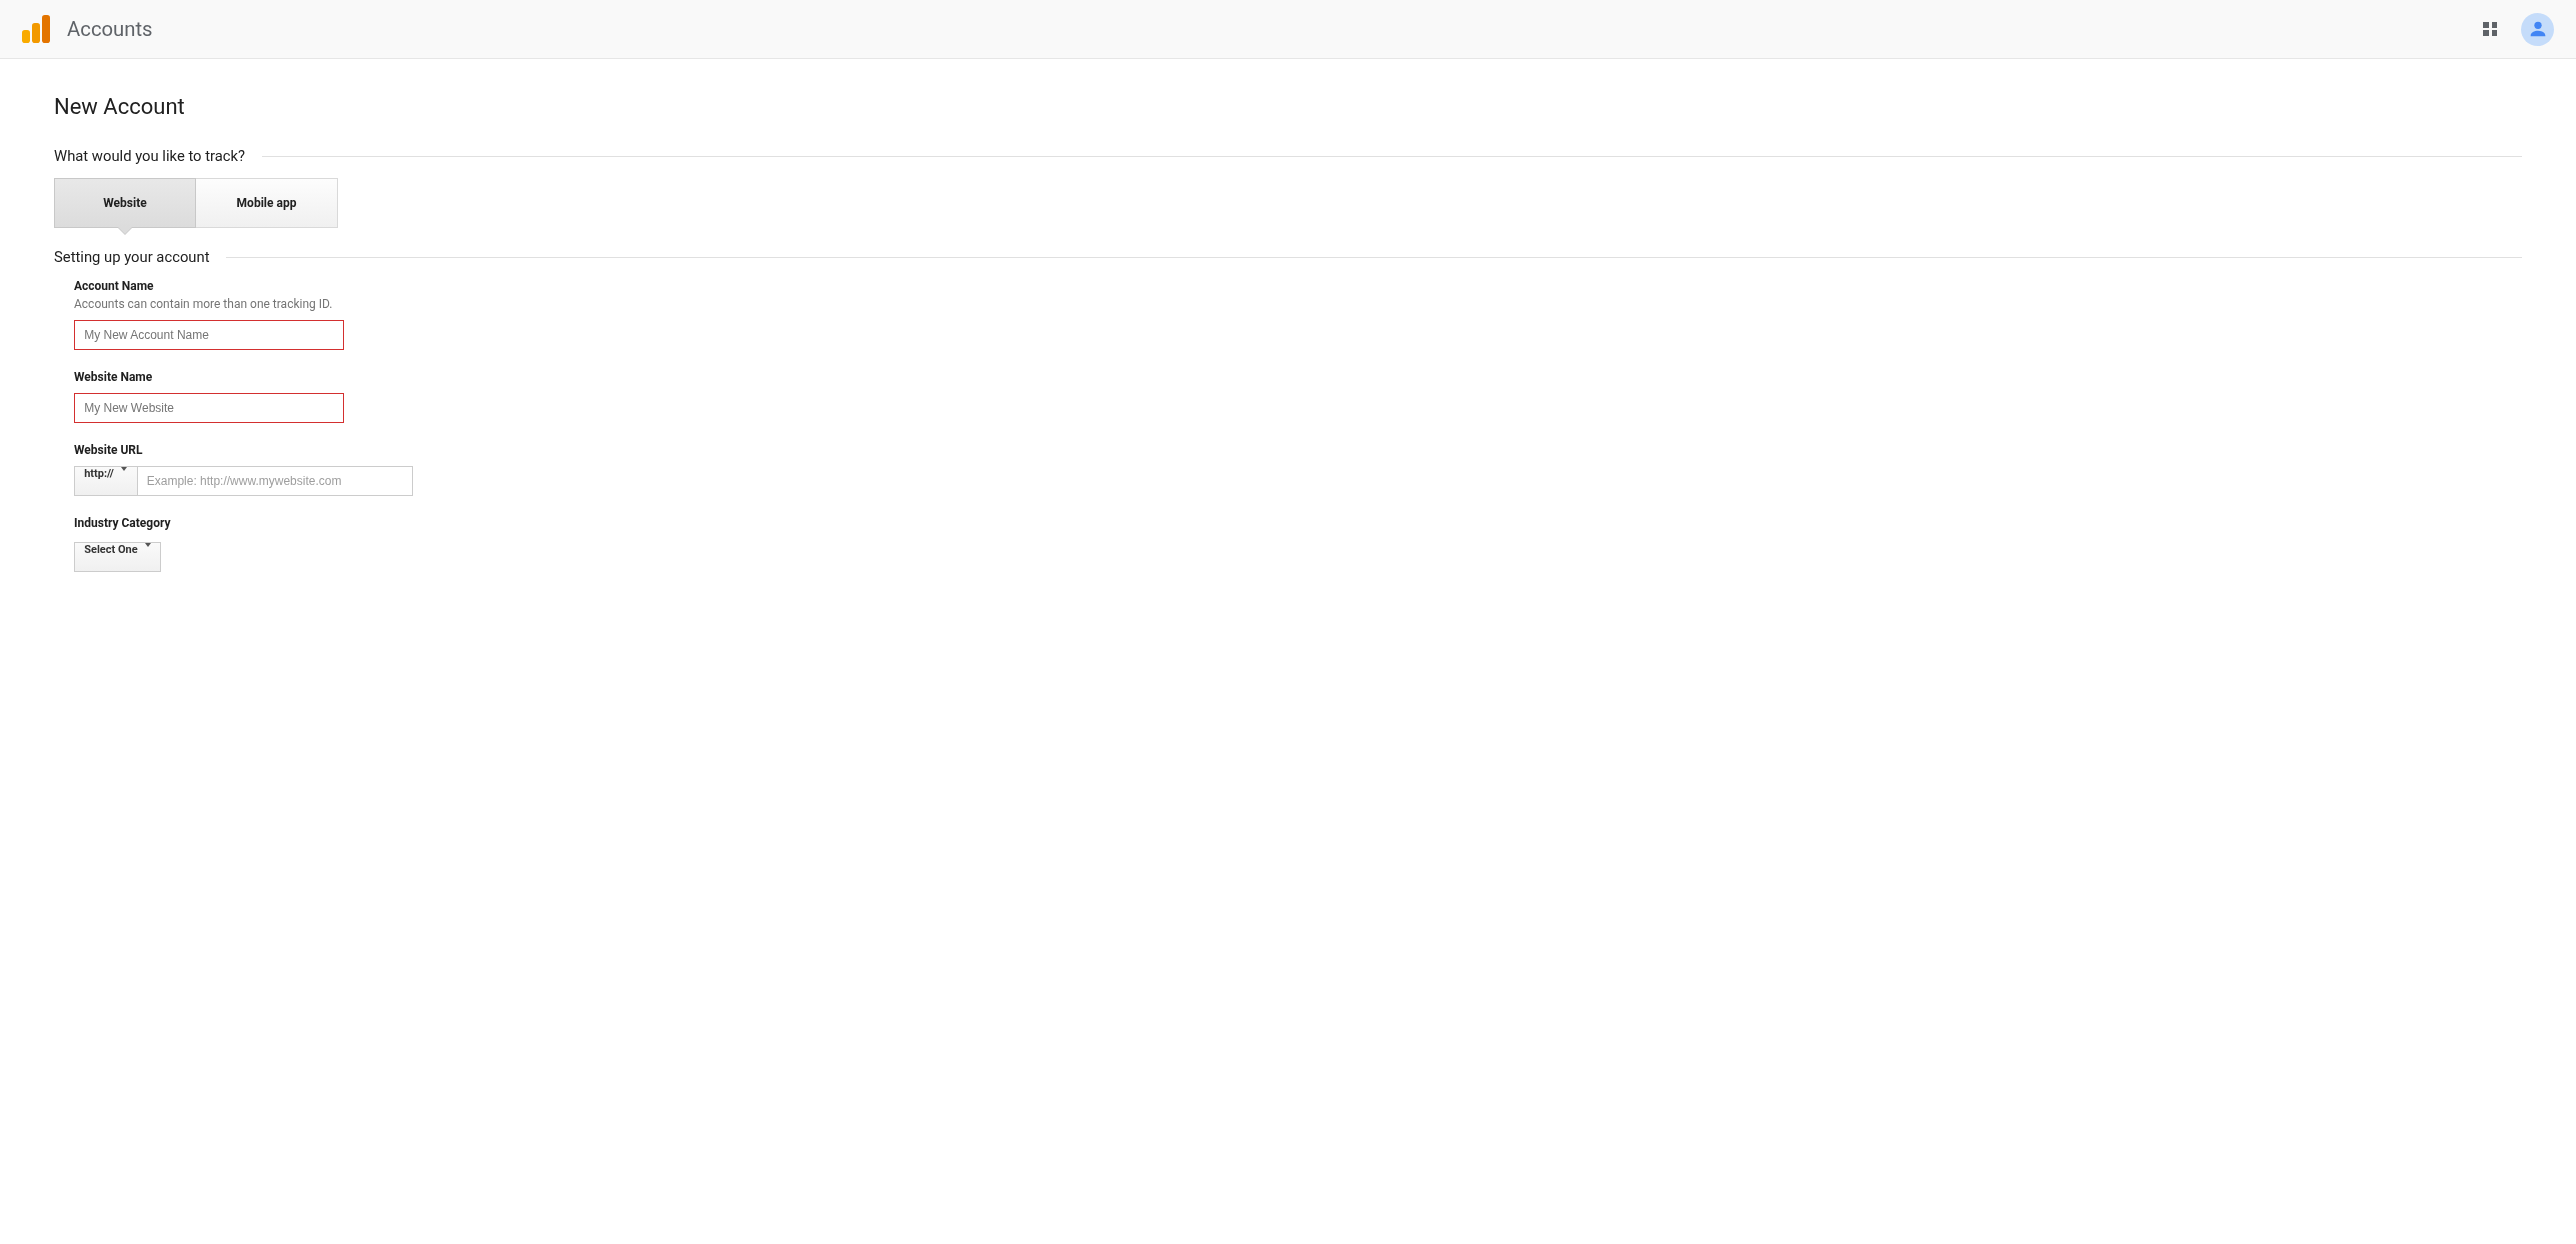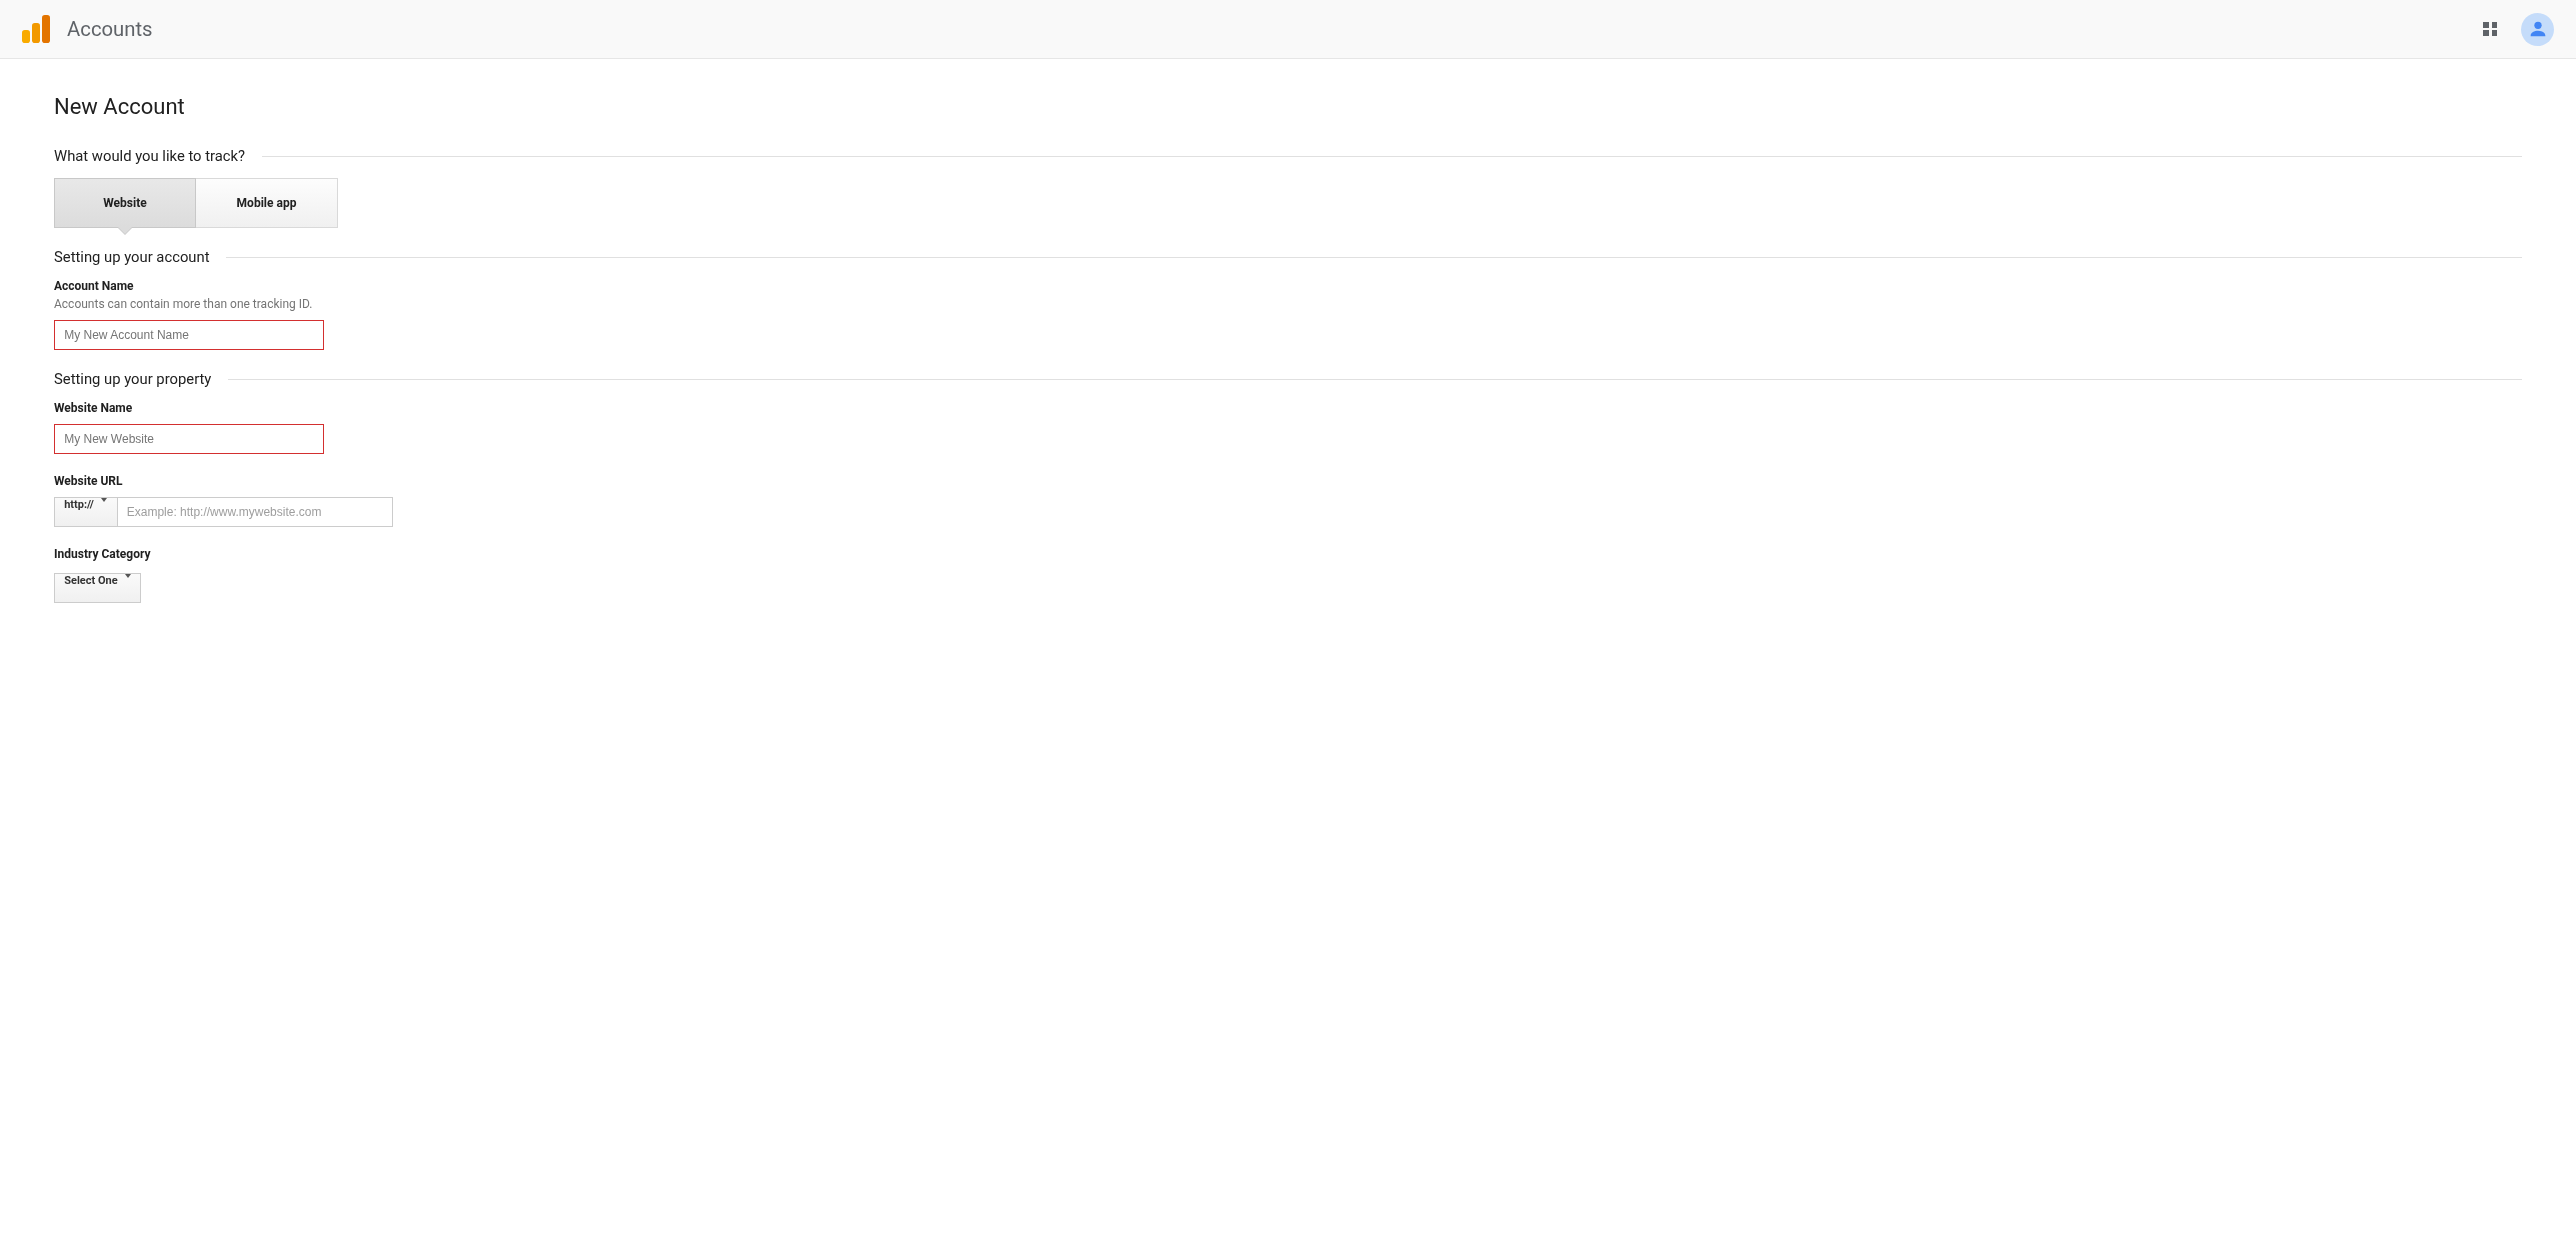--- a/index.html
+++ b/index.html
@@ -28,21 +28,21 @@
 
     
     .tab-row { display: flex; margin-bottom: 20.3px; position: relative; }
     .tab { width: 142px; height: 50px; display: flex; align-items: center; justify-content: center; font-size: 12px; font-weight: 700; color: #212121; border: 0.9px solid #d9d9d9; background: linear-gradient(#fdfdfd, #f0f0f0); cursor: pointer; position: relative; }
     .tab.active { background: linear-gradient(#e8e8e8, #dcdcdc); border-color: #c8c8c8; }
     .tab + .tab { border-left: none; }
     .tab.active::after { content: ''; position: absolute; bottom: -7.4px; left: 50%; transform: translateX(-50%); width: 0; height: 0; border-left: 7.4px solid transparent; border-right: 7.4px solid transparent; border-top: 7.4px solid #dcdcdc; }
     .tab.active::before { content: ''; position: absolute; bottom: -8.3px; left: 50%; transform: translateX(-50%); width: 0; height: 0; border-left: 8.3px solid transparent; border-right: 8.3px solid transparent; border-top: 8.3px solid #c8c8c8; }
 
     
-    .field-group { margin-bottom: 20.3px; }
+    .field-group { margin-bottom: 20.3px; margin-left: 20px; }
     .field-label { font-size: 12px; font-weight: 700; color: #212121; margin-bottom: 3.7px; }
     .field-desc { font-size: 12px; color: #757575; margin-bottom: 9.2px; }
     .label-space { margin-bottom: 9.2px; }
 
     .text-input { width: 270px; height: 29.5px; border: 0.9px solid #d32f2f; padding: 0 9.2px; font-size: 12px; color: #212121; outline: none; }
     .text-input::placeholder { color: #757575; }
 
     .url-row { display: flex; }
     .select-btn { height: 29.5px; padding: 0 9.2px; border: 0.9px solid #ccc; background: linear-gradient(#fafafa, #f0f0f0); font-size: 11px; font-weight: 700; color: #333; display: inline-flex; align-items: flex-start; gap: 7.4px; cursor: pointer; }
     .select-btn .caret { width: 0; height: 0; border-left: 3.7px solid transparent; border-right: 3.7px solid transparent; border-top: 4.6px solid #555; }
@@ -95,24 +95,20 @@
   <div class="section-heading">
     <span>Setting up your account</span>
     <div class="line"></div>
   </div>
   <div class="field-group">
     <div class="field-label">Account Name</div>
     <div class="field-desc">Accounts can contain more than one tracking ID.</div>
     <input class="text-input" type="text" placeholder="My New Account Name" style="">
   </div>
 
-  <div class="section-heading">
-    <span>Setting up your property</span>
-    <div class="line"></div>
-  </div>
 
   <div class="field-group">
     <div class="field-label label-space">Website Name</div>
     <input class="text-input" type="text" placeholder="My New Website" style="">
   </div>
 
   <div class="field-group">
     <div class="field-label label-space">Website URL</div>
     <div class="url-row">
       <div class="select-btn">

